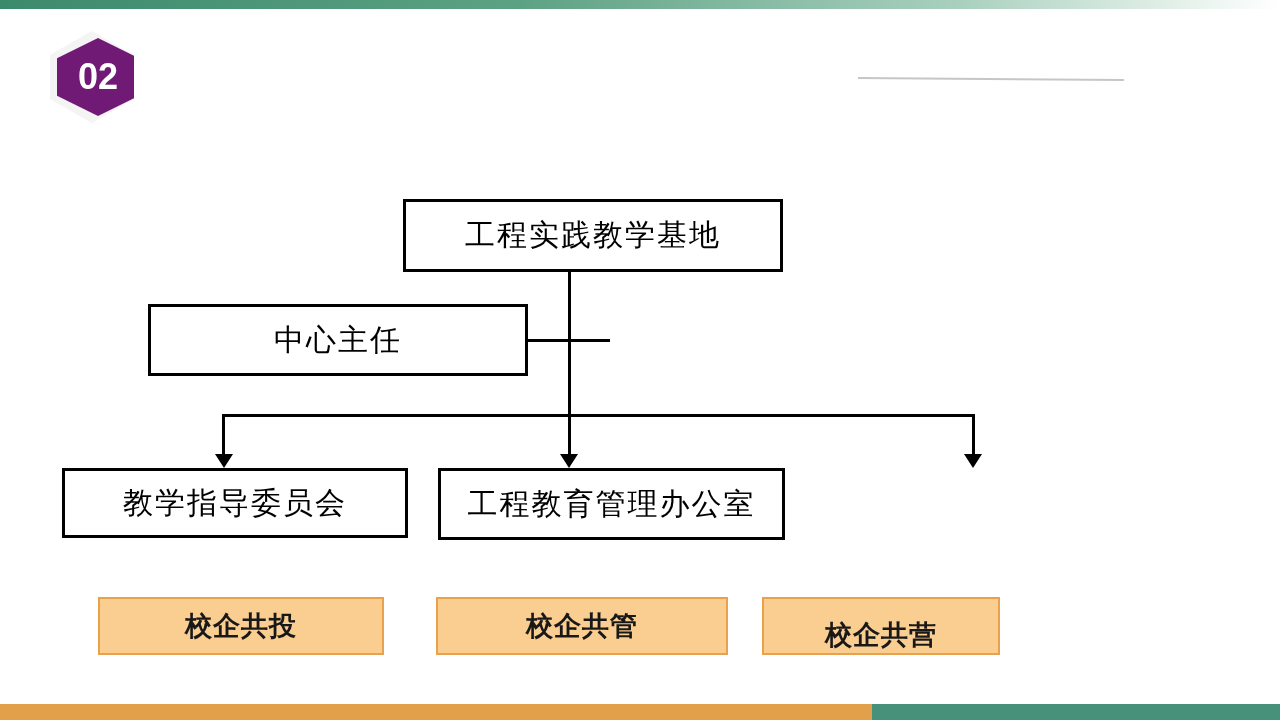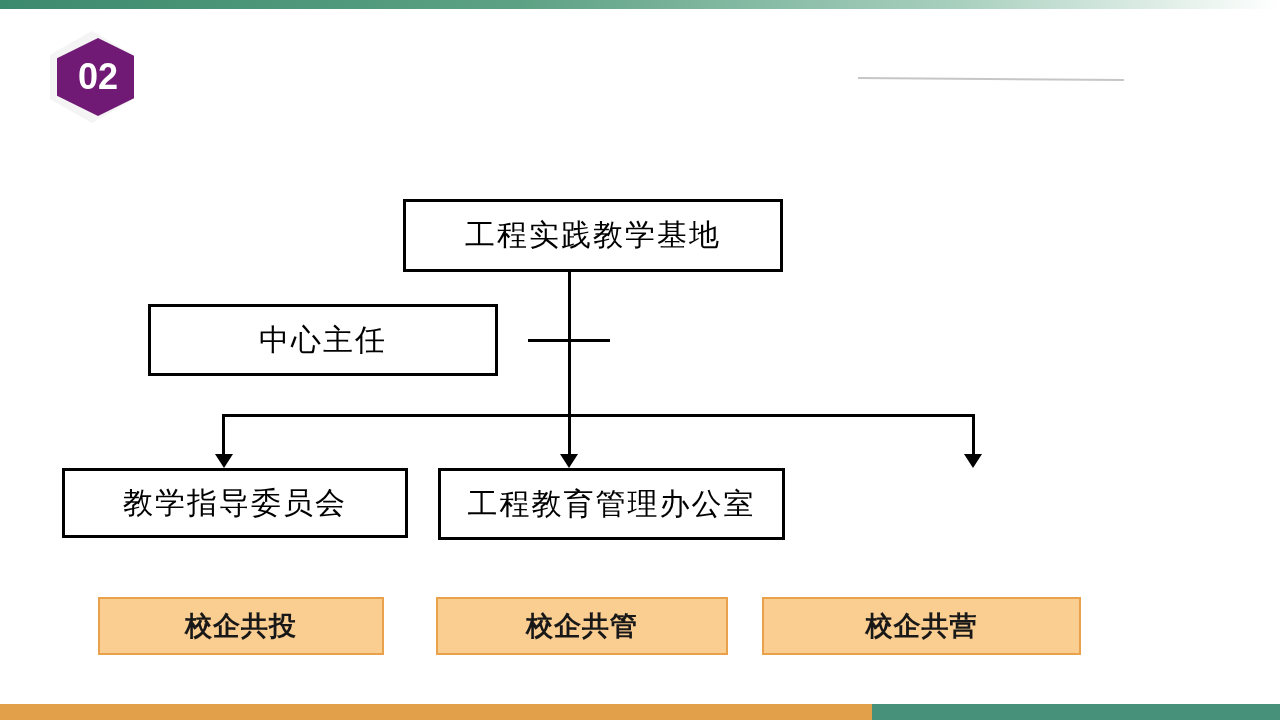--- a/index.html
+++ b/index.html
@@ -39,21 +39,21 @@
     background:#c6c6c6;transform:rotate(0.4deg);
   }
   
   .org-box{
     position:absolute;background:#ffffff;border:3px solid #000000;
     display:flex;align-items:center;justify-content:center;
     font-family:"Liberation Serif","DejaVu Serif",serif;
     font-size:30px;color:#000000;letter-spacing:2px;box-sizing:border-box;
   }
   .box-root   {left:383px;top:199px;width:380px;height:73px;margin-left:20px;}
-  .box-l2a    {left:148px;top:304px;width:350px;height:72px;}
+  .box-l2a    {left:148px;top:304px;width:380px;height:72px;}
   .box-l2b    {left:610px;top:303px;width:378px;height:74px;}
   .box-l3a    {left:62px; top:468px;width:346px;height:70px;}
   .box-l3b    {left:438px;top:468px;width:347px;height:72px;}
   .box-l3c    {left:833px;top:468px;width:349px;height:72px;}
   
   .conn{position:absolute;background:#000000;}
   .v-center {left:568px;top:272px;width:3px;height:184px;}
   .h-mid    {left:528px;top:339px;width:82px;height:3px;}
   .h-dist   {left:222px;top:414px;width:753px;height:3px;}
   .v-left   {left:222px;top:414px;width:3px;height:42px;}
@@ -70,21 +70,21 @@
   
   .tag{
     position:absolute;top:597px;height:58px;
     background:#facd91;border:2px solid #e9a24b;box-sizing:border-box;
     display:flex;align-items:center;justify-content:center;
     font-size:27px;font-weight:bold;color:#181818;letter-spacing:1px;
     font-family:"Liberation Sans",sans-serif;
   }
   .tag-1{left:98px;width:286px;}
   .tag-2{left:436px;width:292px;}
-  .tag-3{left:762px;width:319px;}
+  .tag-3{left:762px;width:238px;align-items:flex-end;}
   
   .bottom-orange{position:absolute;left:0;top:704px;width:872px;height:16px;background:#e2a04a;}
   .bottom-green {position:absolute;left:872px;top:704px;width:408px;height:16px;background:#47907a;}
 </style>
 </head>
 <body>
 
 <div class="slide">
 
   <div class="top-strip"></div>

